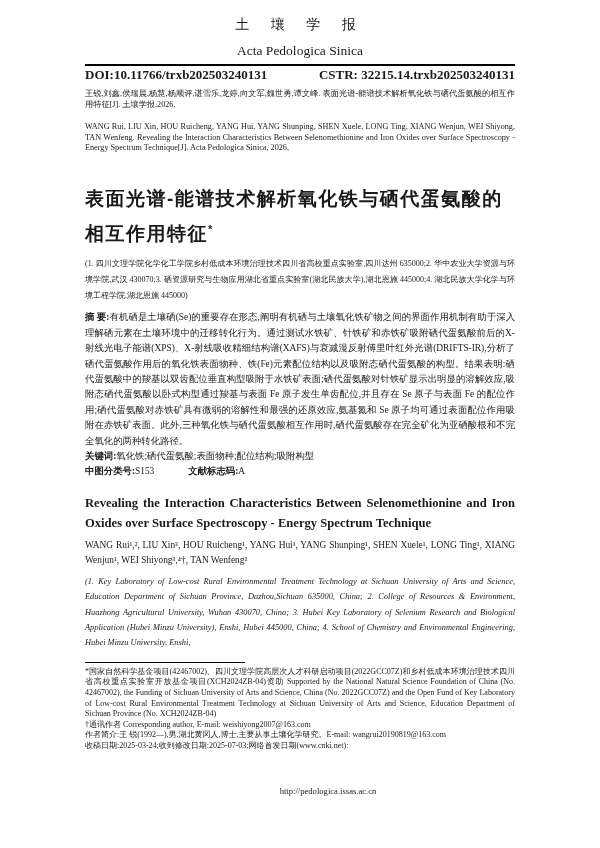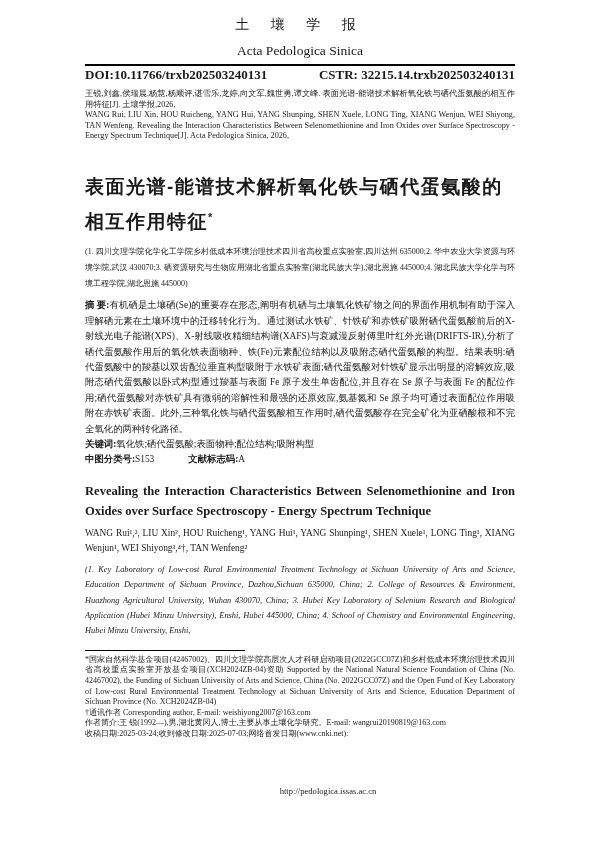--- a/index.html
+++ b/index.html
@@ -11,21 +11,21 @@
   .page{width:430px;margin:0 auto;padding-top:16px;position:relative;}
 
   
   .journal-cn{text-align:center;font-size:14px;letter-spacing:9px;line-height:17px;}
   .journal-en{text-align:center;font-size:13.5px;line-height:16px;margin-top:10px;}
   .head-rule{border:none;border-top:2px solid #000;margin:5px 0 0 0;}
 
   .doi-row{display:flex;justify-content:space-between;font-weight:bold;font-size:13px;line-height:12px;margin-top:3px;}
   .cite{font-size:8.2px;line-height:10.6px;text-align:justify;}
   .cite-cn{margin-top:8px;}
-  .cite-en{margin-top:0;}
+  .cite-en{margin-top:12px;}
 
   
   .title-cn{
     font-family:"Liberation Sans","DejaVu Sans",sans-serif;
     font-weight:bold;font-size:19px;line-height:31px;letter-spacing:1.5px;
     margin-top:29px;
   }
   .title-cn sup{font-size:11px;}
   .authors-cn{
     font-family:"Liberation Sans","DejaVu Sans",sans-serif;

